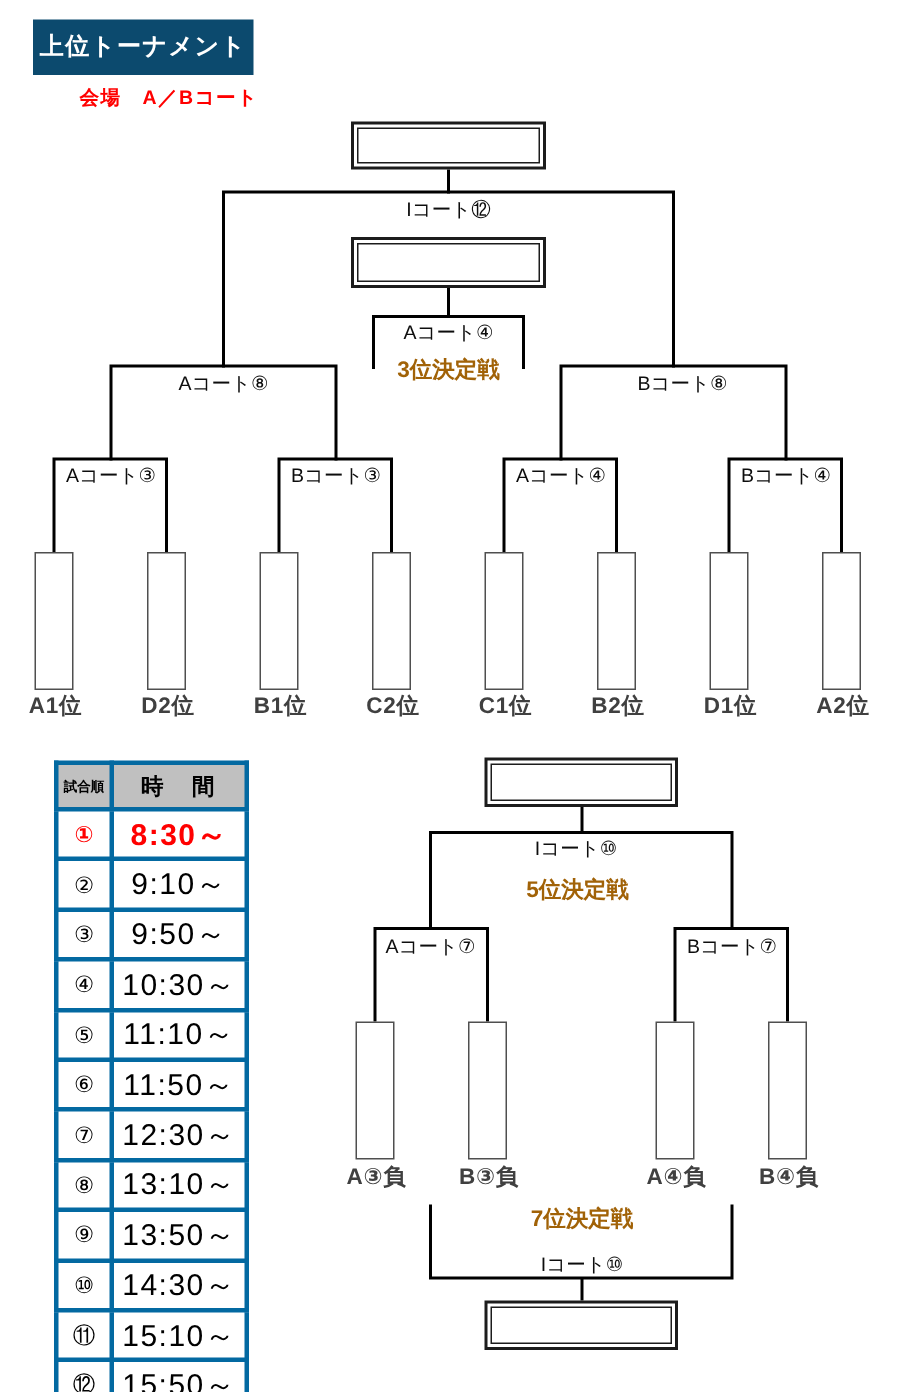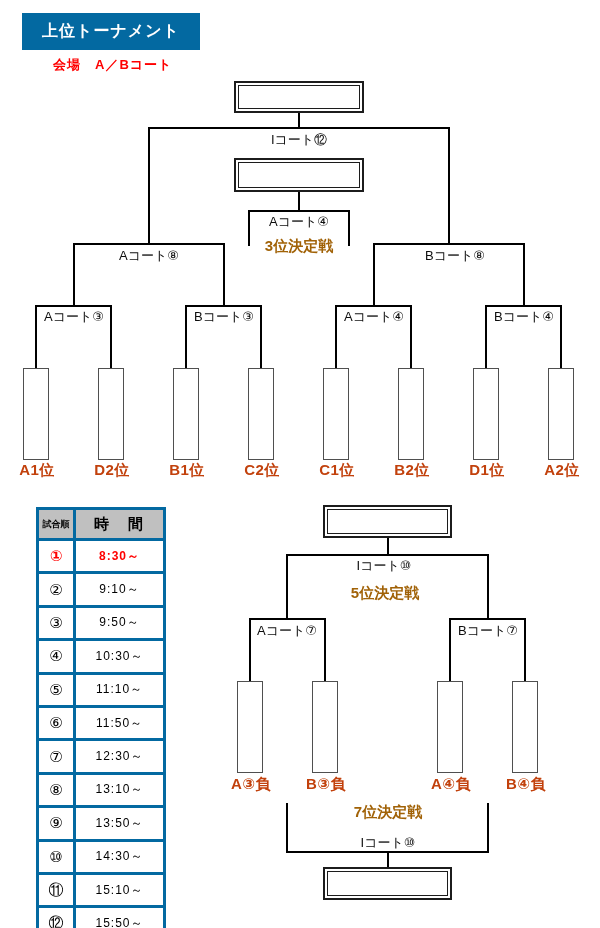--- a/index.html
+++ b/index.html
@@ -2,52 +2,52 @@
 <html style="--hl: #ff0000; --hdr-bg: #c0c0c0; --line: #000000;"><head>
 <meta charset="utf-8">
 <style>
   html,body{margin:0;padding:0;background:#fff;}
   .canvas{
     position:relative;width:600px;height:928px;background:#ffffff;overflow:hidden;
     font-family:"Liberation Sans","DejaVu Sans",sans-serif;color:#000;
   }
   
   .title-box{
-    position:absolute;left:22px;top:13px;width:178px;height:37px;
-    background:#0369a1;display:flex;align-items:center;justify-content:center;
+    position:absolute;left:22px;top:13px;width:147px;height:37px;
+    background:#0c4a6e;display:flex;align-items:center;justify-content:center;
   }
   .title-box span{color:#fff;font-size:16px;font-weight:bold;letter-spacing:1px;}
   .venue{
     position:absolute;left:53px;top:56px;font-size:13px;font-weight:bold;
     color:var(--hl,#ff0000);letter-spacing:1px;white-space:nowrap;
   }
   
   svg.lines{position:absolute;left:0;top:0;color:var(--line,#000);}
   svg.lines path{stroke:currentColor;stroke-width:2;fill:none;}
   
   .wbox{position:absolute;box-sizing:border-box;border:2px solid #1c1c1c;background:#fff;padding:2px;}
   .wbox .inner{box-sizing:border-box;width:100%;height:100%;border:1px solid #1c1c1c;background:#fff;}
   
   .tbox{position:absolute;box-sizing:border-box;width:26px;height:92px;border:1px solid #4f4f4f;background:#fff;}
   
   .lbl{position:absolute;transform:translateX(-50%);white-space:nowrap;font-size:13px;color:#0d0d0d;}
   .mtitle{position:absolute;transform:translateX(-50%);white-space:nowrap;font-size:15px;font-weight:bold;color:#a16207;}
-  .seed{position:absolute;transform:translateX(-50%);white-space:nowrap;font-size:15px;font-weight:bold;color:#c2410c;letter-spacing:0.5px;}
+  .seed{position:absolute;transform:translateX(-50%);white-space:nowrap;font-size:15px;font-weight:bold;color:#404040;letter-spacing:0.5px;}
   
   table.sched{
     position:absolute;left:36px;top:507px;border-collapse:collapse;table-layout:fixed;
     background:#fff;border:2px solid #000;
   }
   .sched th,.sched td{border:3px solid #0369a1;text-align:center;vertical-align:middle;padding:0;}
   .sched th{background:var(--hdr-bg,#c0c0c0);height:28px;}
   .sched th.h-order{width:34px;font-size:9px;font-weight:bold;letter-spacing:0;}
   .sched th.h-time{width:87px;font-size:15px;font-weight:bold;letter-spacing:2px;}
   .sched td{height:30.4px;}
   .sched td.c-order{font-size:15px;}
-  .sched td.c-time{font-size:12px;letter-spacing:1px;}
+  .sched td.c-time{font-size:20px;letter-spacing:1px;}
   .sched tr.hl td{color:var(--hl,#ff0000);font-weight:bold;}
 </style>
 </head>
 <body>
 
 <div class="canvas">
 
   <div class="title-box">
     <span>上位トーナメント</span>
   </div>

